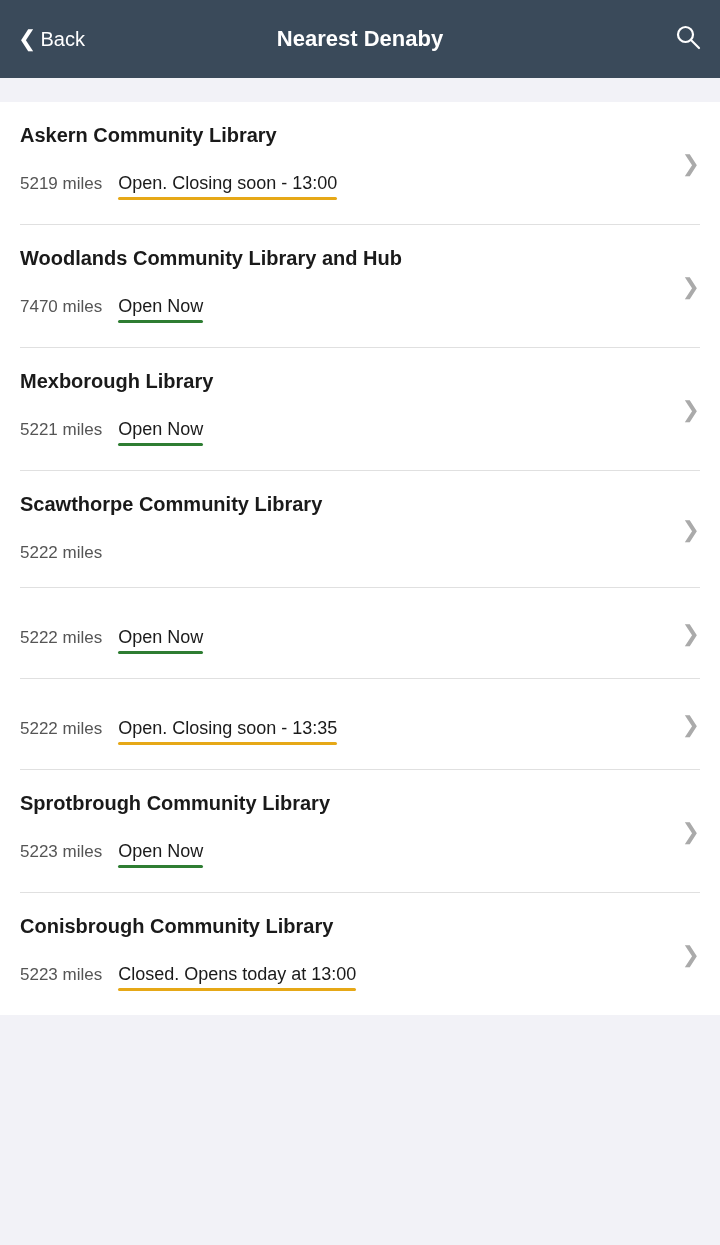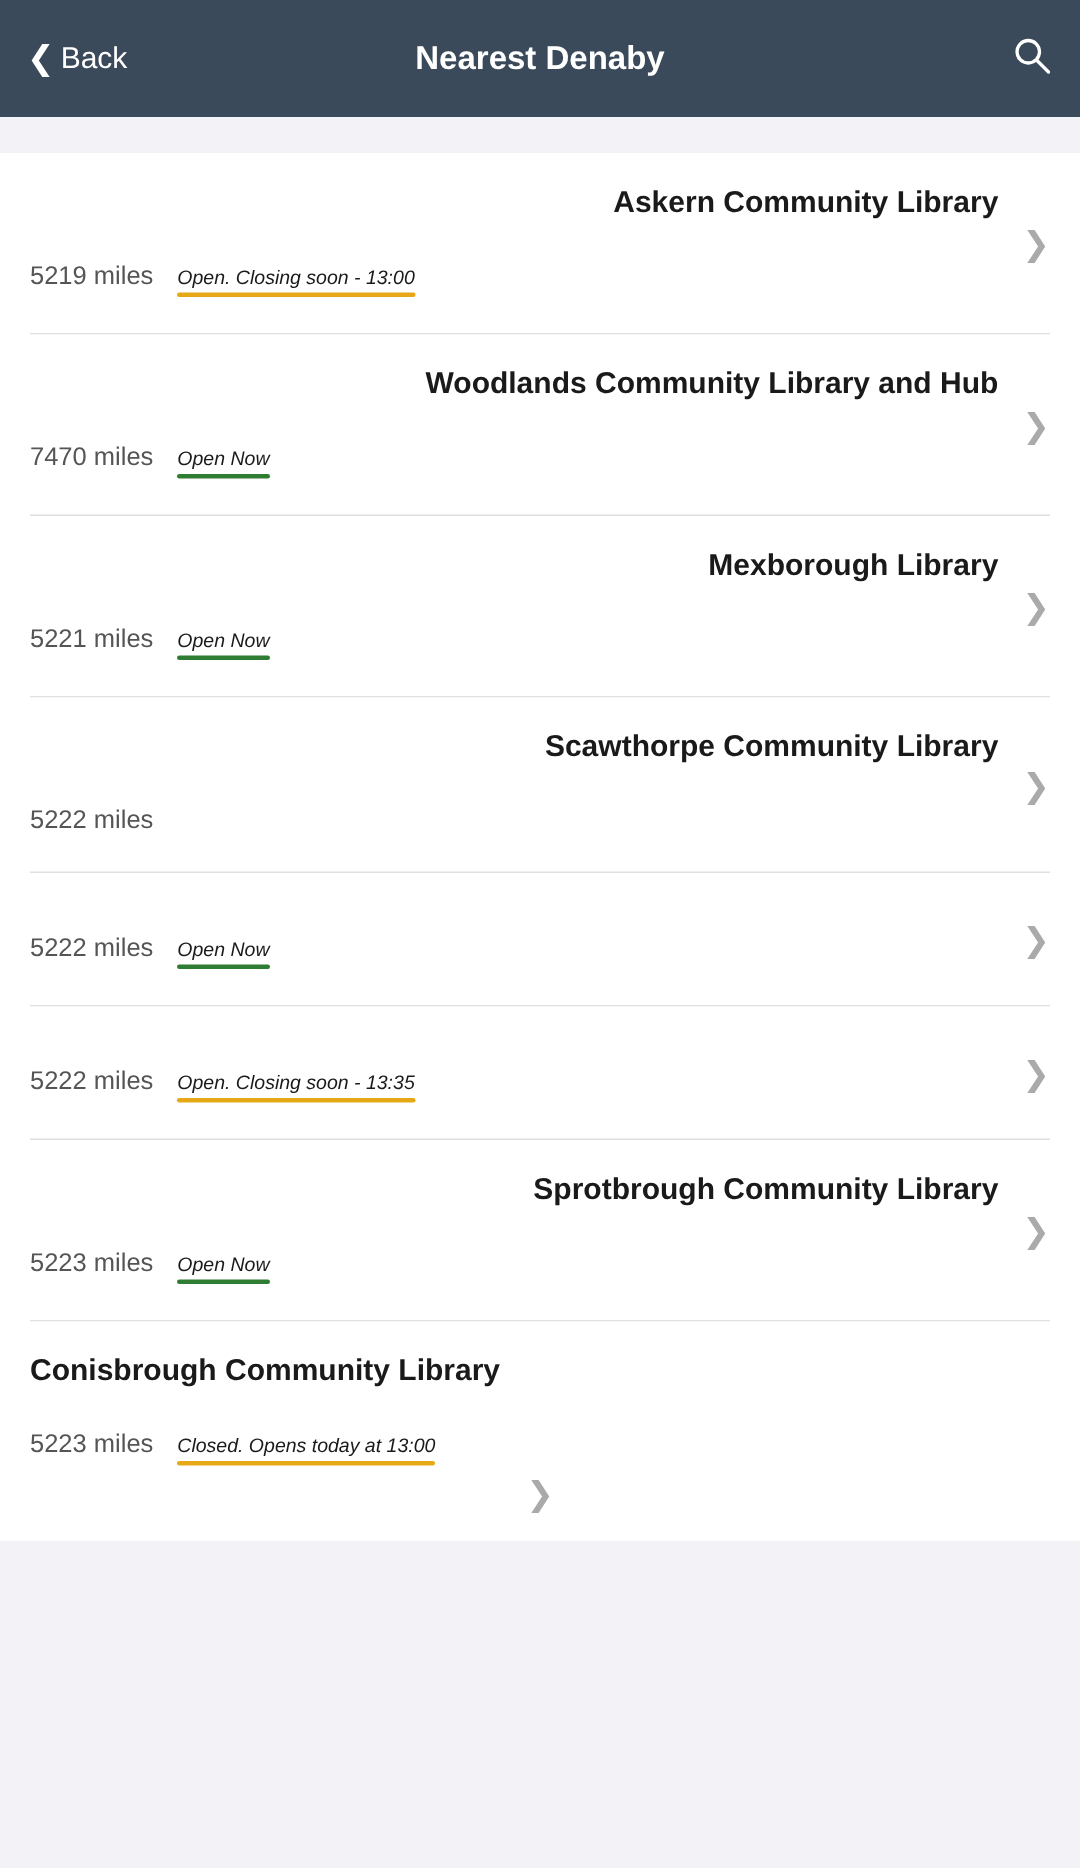--- a/index.html
+++ b/index.html
@@ -53,42 +53,40 @@
       color: #ffffff;
       font-size: 26px;
       cursor: pointer;
       line-height: 1;
     }
 
     
     .content {
       background: #ffffff;
       margin: 0;
-      text-align: right;
     }
 
     
     .library-item {
       background: #ffffff;
       padding: 20px 20px 0 20px;
       cursor: pointer;
       position: relative;
     }
 
     .library-item-inner {
       display: flex;
       align-items: flex-start;
       justify-content: space-between;
       padding-bottom: 18px;
       border-bottom: 1px solid #e0e0e0;
     }
 
     .library-item:last-child .library-item-inner {
       border-bottom: none;
-      flex-direction: column;
     }
 
     .library-info {
       flex: 1;
       padding-right: 16px;
     }
 
     .library-name {
       font-size: 20px;
       font-weight: 700;
@@ -110,23 +108,22 @@
       white-space: nowrap;
       margin-top: 20px;
     }
 
     .library-status-wrap {
       display: flex;
       flex-direction: column;
     }
 
     .library-status {
-      font-size: 13px;
+      font-size: 18px;
       color: #1a1a1a;
-      font-style: italic;
     }
 
     .status-underline {
       height: 3px;
       border-radius: 2px;
       margin-top: 3px;
       width: 100%;
     }
 
     .status-underline.green { background: #2e7d32; }

